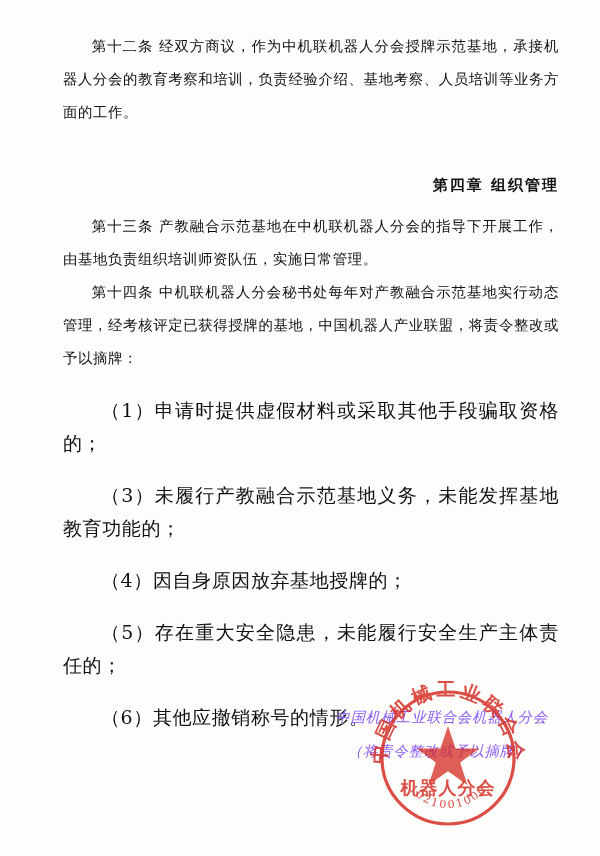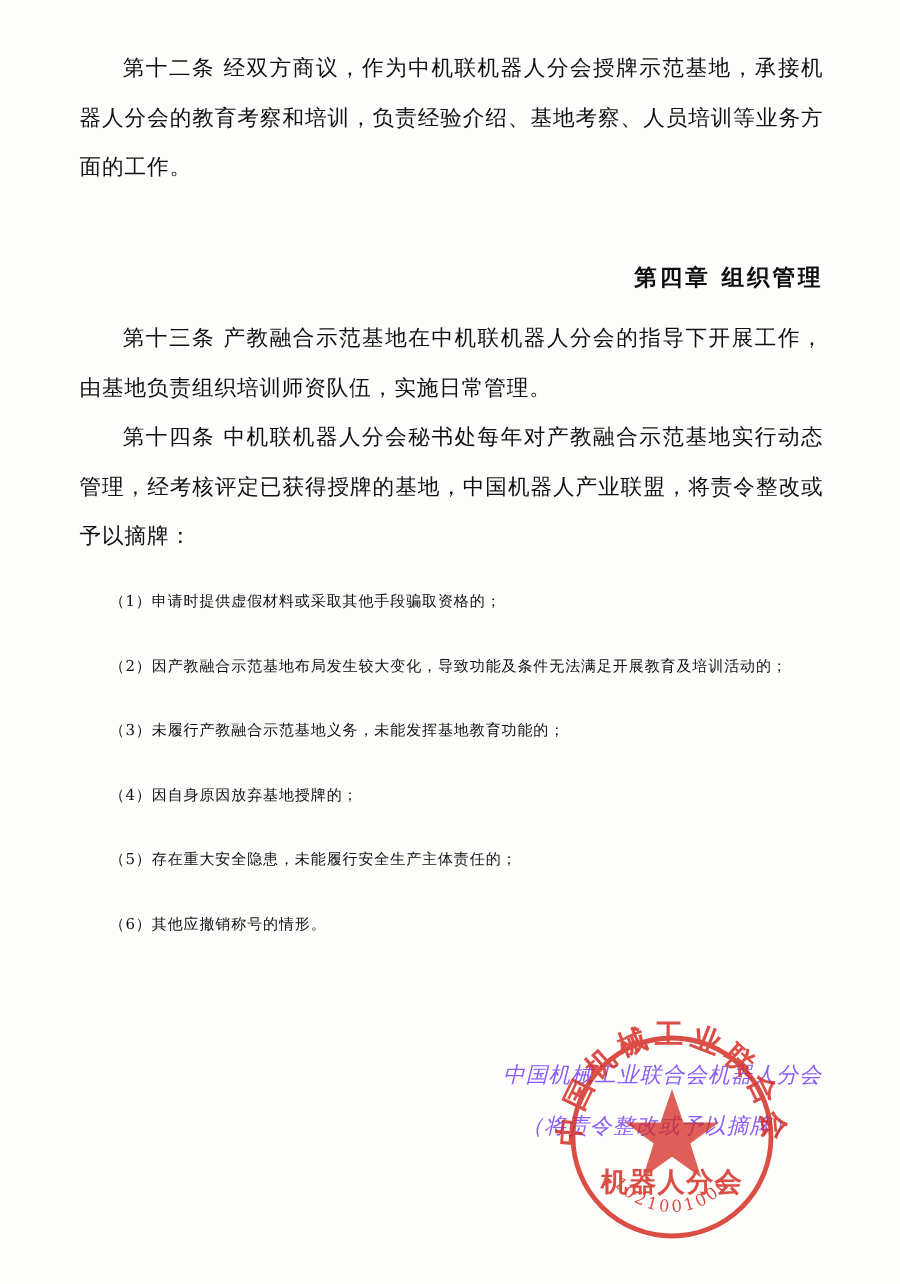--- a/index.html
+++ b/index.html
@@ -17,21 +17,21 @@
   .page {
     position: absolute;
     top: 0; left: 0;
     width: 600px;
     height: 856px;
     background: #fdfdfb;
     overflow: hidden;
   }
   .doc-body {
     position: absolute;
-    left: 53px;
+    left: 63px;
     top: 30px;
     width: 496px;
   }
   .para {
     font-family: "DejaVu Serif", serif;
     font-size: 14.4px;
     line-height: 33px;
     color: #111010;
     text-align: justify;
     text-justify: inter-ideograph;
@@ -45,21 +45,21 @@
     font-weight: bold;
     color: #100f0f;
     text-align: right;
     line-height: 33px;
     letter-spacing: 2px;
     margin: 18px 0 8px 0;
   }
   .spacer-md { height: 22px; }
   .item {
     font-family: "DejaVu Serif", serif;
-    font-size: 10px;
+    font-size: 19px;
     line-height: 33px;
     color: #111010;
     text-align: justify;
     text-justify: inter-ideograph;
     letter-spacing: 0.6px;
     text-indent: 2em;
   }
   .sign-block {
     position: absolute;
     right: 48px;
@@ -101,21 +101,20 @@
     <div class="spacer-md"></div>
 
     <h2 class="chapter-title">第四章 组织管理</h2>
 
     <p class="para">第十三条 产教融合示范基地在中机联机器人分会的指导下开展工作，由基地负责组织培训师资队伍，实施日常管理。</p>
 
     <p class="para">第十四条 中机联机器人分会秘书处每年对产教融合示范基地实行动态管理，经考核评定已获得授牌的基地，中国机器人产业联盟，将责令整改或予以摘牌：</p>
 
     <p class="item"><span>（1）</span><span>申请时提供虚假材料或采取其他手段骗取资格的；</span></p>
 
-    <p class="item"><span>（2）</span><span>因产教融合示范基地布局发生较大变化，导致功能及条件无法满足开展教育及培训活动的；</span></p>
 
     <p class="item"><span>（3）</span><span>未履行产教融合示范基地义务，未能发挥基地教育功能的；</span></p>
 
     <p class="item"><span>（4）</span><span>因自身原因放弃基地授牌的；</span></p>
 
     <p class="item"><span>（5）</span><span>存在重大安全隐患，未能履行安全生产主体责任的；</span></p>
 
     <p class="item"><span>（6）</span><span>其他应撤销称号的情形。</span></p>
 
   </div>

